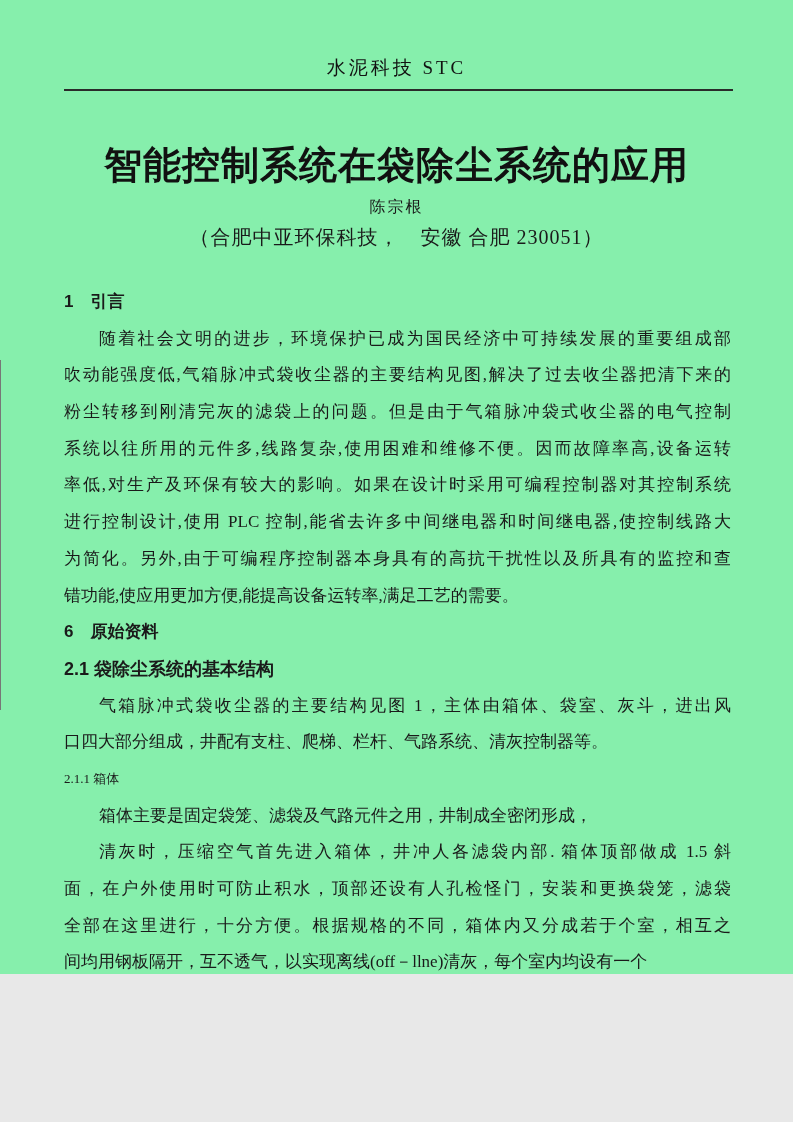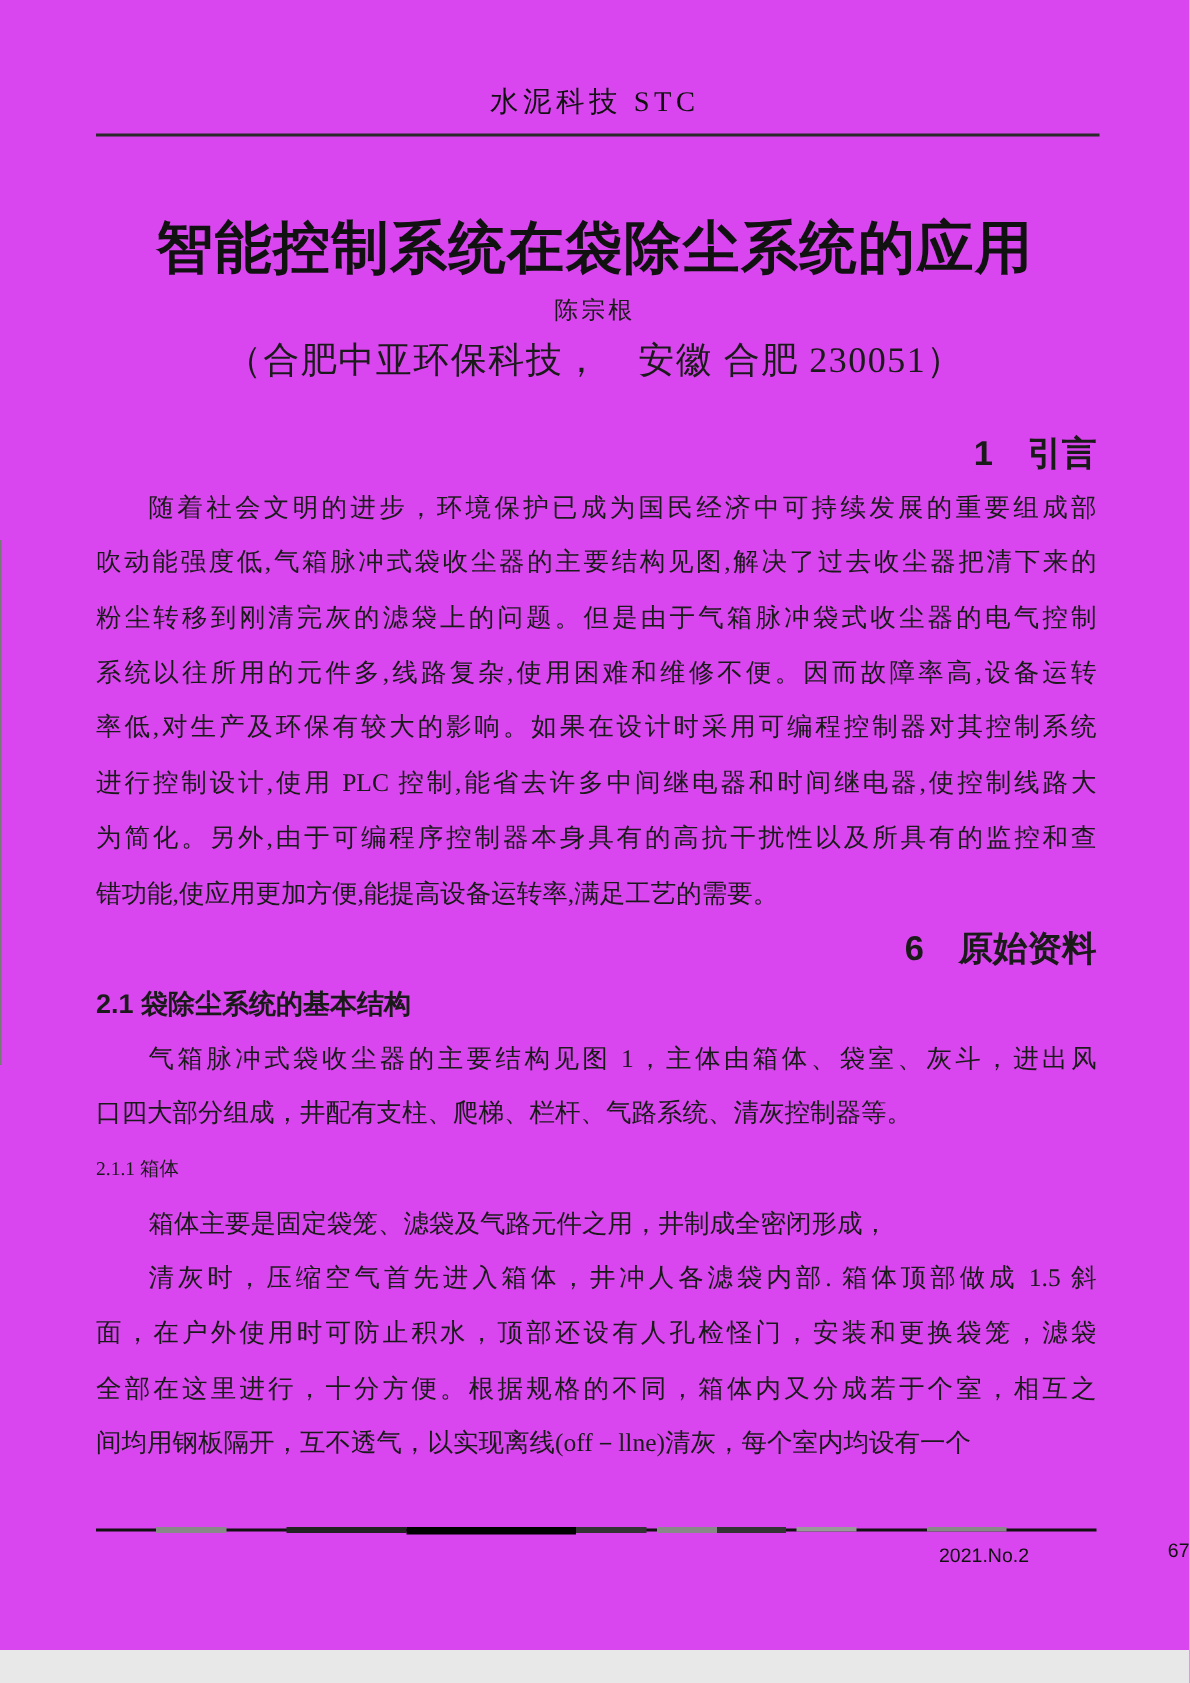--- a/index.html
+++ b/index.html
@@ -1,20 +1,20 @@
 <!DOCTYPE html>
 <html><head>
 <meta charset="utf-8">
 <style>
   html,body { margin:0; padding:0; background:#e8e8e8; }
   .page {
     position:relative;
-    width:793px; height:1100px;
+    width:793px; height:974px;
     margin:0 auto;
-    background:#d946ef;
+    background:#86efac;
     color:#1a1a1a;
     font-family:"Liberation Serif","DejaVu Serif",serif;
     overflow:hidden;
   }
   .journal-header {
     position:absolute; top:55px; left:0; right:0;
     text-align:center;
     font-size:19px; letter-spacing:3px;
     color:#111;
   }
@@ -28,41 +28,41 @@
     font-family:"Liberation Sans","DejaVu Sans",sans-serif;
     font-weight:bold; font-size:38px; letter-spacing:1px;
     color:#111;
   }
   .author {
     position:absolute; top:197px; left:0; right:0;
     text-align:center; font-size:16px; letter-spacing:2px;
   }
   .affiliation {
     position:absolute; top:224px; left:0; right:0;
-    text-align:center; font-size:24px; letter-spacing:1px;
+    text-align:center; font-size:20px; letter-spacing:1px;
   }
   .body-blocks {
     position:absolute; top:284px; left:64px; width:667px;
   }
   .bl {
     height:36.7px; line-height:36.7px;
     font-size:17px;
     white-space:nowrap;
   }
   .bl-line, .bl-line-first, .bl-line-end, .bl-line-end-first {
     white-space:normal;
     text-align:justify;
     text-align-last:justify;
   }
   .bl-line-first { padding-left:35px; }
   .bl-line-end { text-align-last:left; }
   .bl-line-end-first { padding-left:35px; text-align-last:left; }
   .bl-h1 {
     font-family:"Liberation Sans","DejaVu Sans",sans-serif;
-    font-weight:bold; font-size:23px;text-align:right;
+    font-weight:bold; font-size:17px;
   }
   .bl-h2 {
     font-family:"Liberation Sans","DejaVu Sans",sans-serif;
     font-weight:bold; font-size:18px;
   }
   .bl-h3 { font-size:13px; }
   .footer-rule {
     position:absolute; top:1018px; left:64px; width:667px; height:6px;
   }
   .footer-rule .base {

